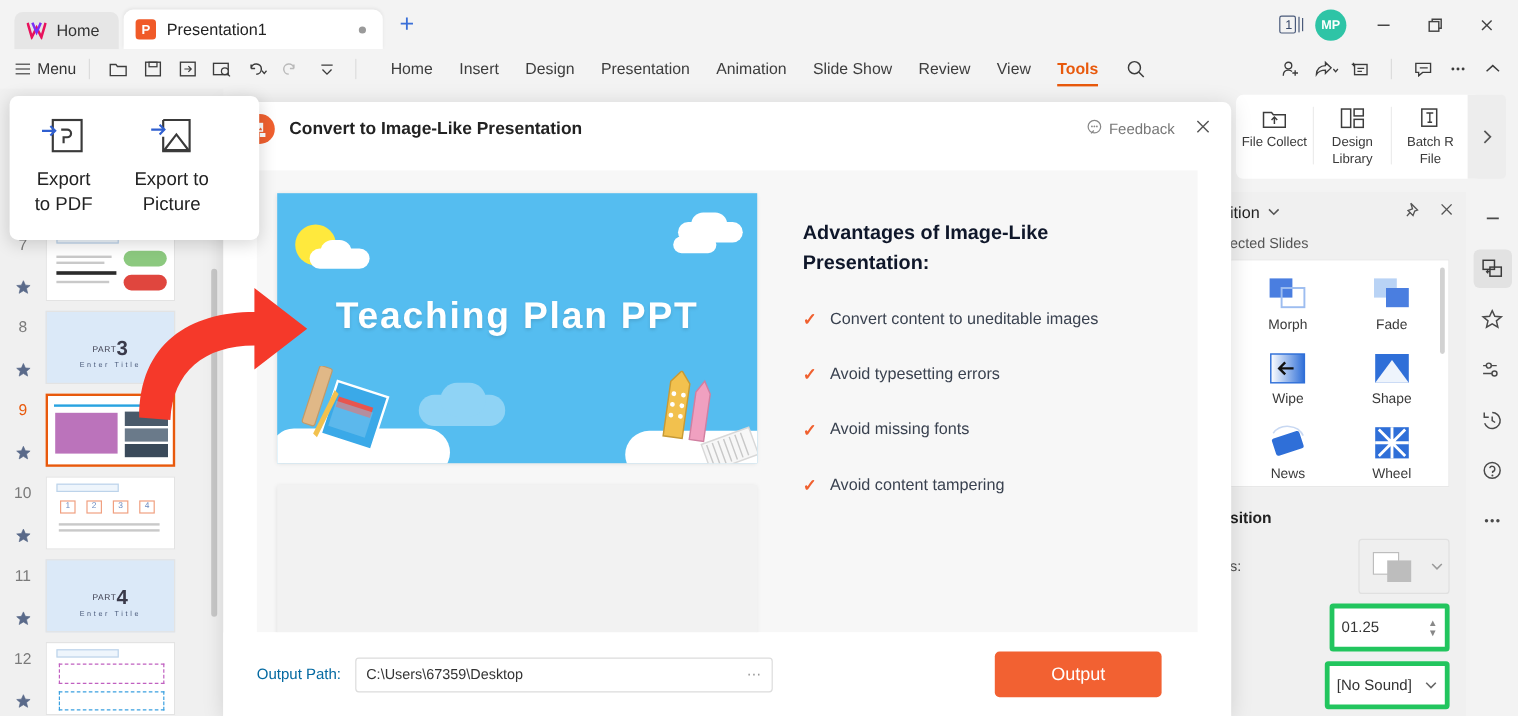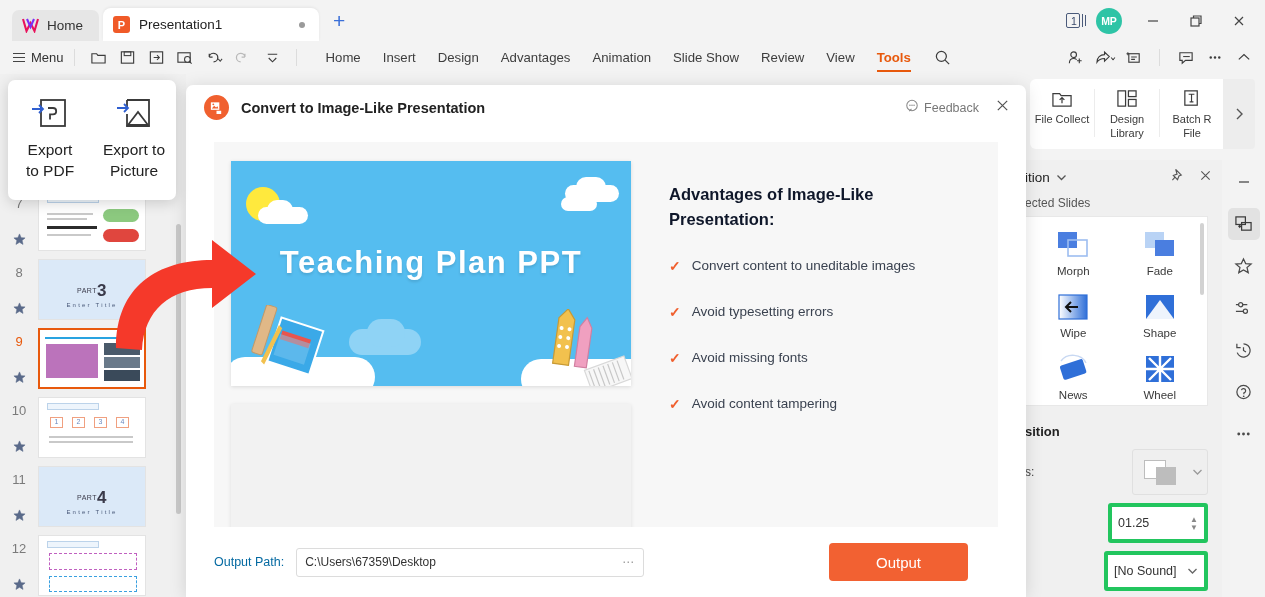--- a/index.html
+++ b/index.html
@@ -217,21 +217,21 @@
   }
   .out-input .dots { margin-left: auto; color: #999; letter-spacing: 1px; }
   .out-btn {
     margin-left: auto; margin-right: 30px; width: 139px; height: 38px; background: #f26132; color: #fff;
     border-radius: 4px; display: flex; align-items: center; justify-content: center;
     font-size: 15px; border: none;
   }
 
   
   .exportpop {
-    position: absolute; left: 8px; top: 80px; width: 168px; height: 120px;
+    position: absolute; left: 8px; top: 80px; width: 208px; height: 120px;
     background: #fff; border-radius: 7px; box-shadow: 0 3px 14px rgba(0,0,0,.16);
     display: flex; padding-top: 12px;
   }
   .exp-item { width: 90px; text-align: center; font-size: 15.5px; color: #222; line-height: 1.35; }
   .exp-item .ic { height: 44px; display: flex; align-items: center; justify-content: center; margin-bottom: 4px; }
 
   
   .red-arrow { position: absolute; left: 108px; top: 226px; width: 152px; height: 140px; pointer-events: none; }
 </style>
 </head>
@@ -333,21 +333,21 @@
         <svg width="17" height="16" viewBox="0 0 18 16">
             <path d="M4 4 h10 M5 8 l4 4 l4 -4" fill="none" stroke="#3c3c3c" stroke-width="1.2"></path>
           </svg>
       </div>
     </div>
     <span class="divider-v"></span>
     <div class="tabs">
       <div class="rtab">Home</div>
       <div class="rtab">Insert</div>
       <div class="rtab">Design</div>
-      <div class="rtab">Advantages</div>
+      <div class="rtab">Presentation</div>
       <div class="rtab">Animation</div>
       <div class="rtab">Slide Show</div>
       <div class="rtab">Review</div>
       <div class="rtab">View</div>
       <div class="rtab active">Tools</div>
     </div>
     <div class="search-ic">
       <svg width="17" height="17" viewBox="0 0 18 18">
           <circle cx="7.8" cy="7.8" r="5.3" fill="none" stroke="#3c3c3c" stroke-width="1.3"></circle>
           <path d="M11.8 11.8 L16 16" stroke="#3c3c3c" stroke-width="1.3"></path>

